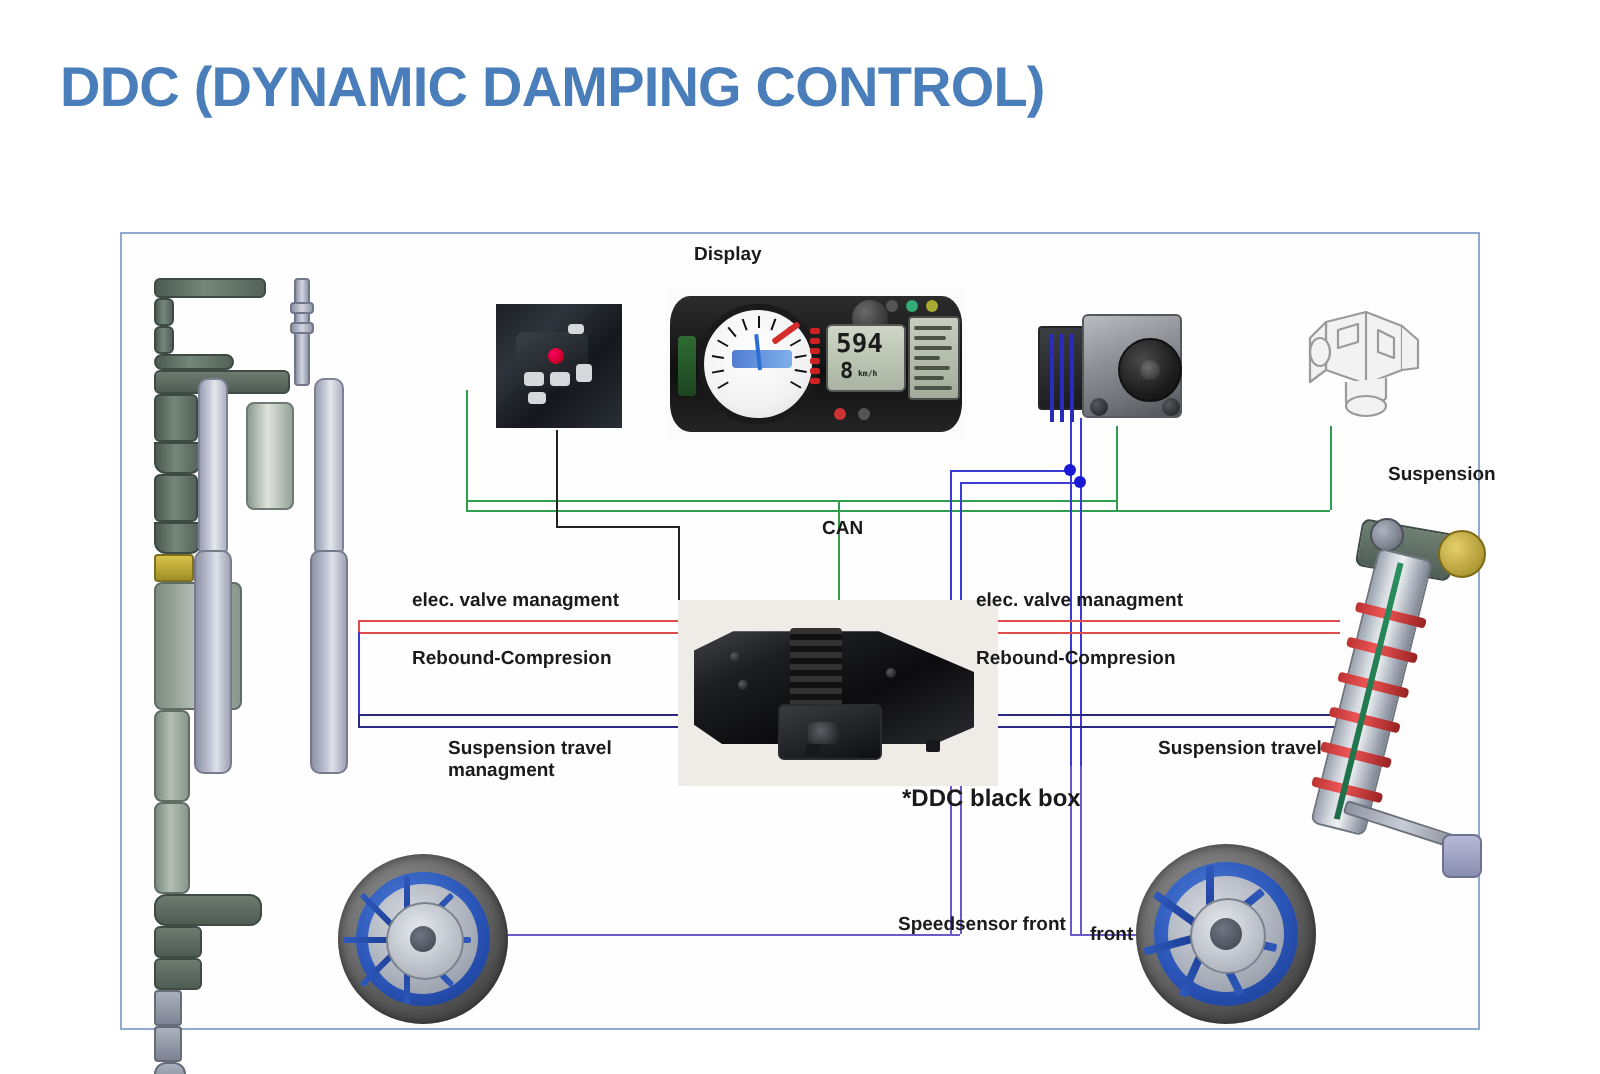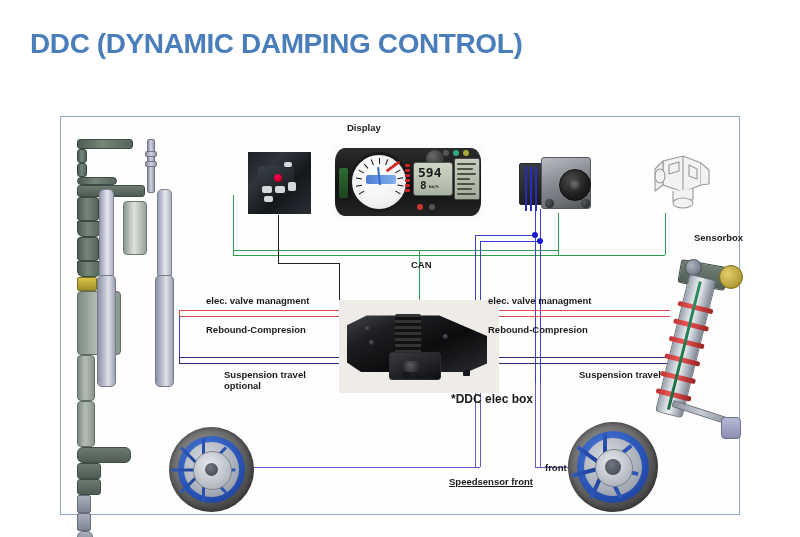--- a/index.html
+++ b/index.html
@@ -223,33 +223,33 @@
   <div class="wire wv purple" style="left:479px;top:266px;height:84px;"></div>
 
   <div class="wire wh purple" style="left:168px;top:350px;width:251px;"></div>
   <div class="wire wv purple" style="left:168px;top:344px;height:6px;"></div>
   <div class="wire wh purple" style="left:474px;top:350px;width:110px;"></div>
 
   <div class="wire wv blue" style="left:118px;top:199px;height:41px;"></div>
 
   <div class="lbl" style="left:286px;top:5px;">Display</div>
   <div class="lbl" style="left:350px;top:142px;">CAN</div>
-  <div class="lbl" style="left:633px;top:115px;">Sensorbox</div>
+  <div class="lbl" style="left:633px;top:115px;">Suspension</div>
 
   <div class="lbl" style="left:145px;top:178px;">elec. valve managment</div>
   <div class="lbl" style="left:145px;top:207px;">Rebound-Compresion</div>
   <div class="lbl" style="left:163px;top:252px;">Suspension travel</div>
-  <div class="lbl" style="left:163px;top:263px;">optional</div>
+  <div class="lbl" style="left:163px;top:263px;">managment</div>
 
   <div class="lbl" style="left:427px;top:178px;">elec. valve managment</div>
   <div class="lbl" style="left:427px;top:207px;">Rebound-Compresion</div>
   <div class="lbl" style="left:518px;top:252px;">Suspension travel</div>
 
-  <div class="lbl big" style="left:390px;top:277px;">*DDC elec box</div>
-  <div class="lbl" style="left:388px;top:359px;text-decoration:underline;">Speedsensor  front</div>
+  <div class="lbl big" style="left:390px;top:277px;">*DDC black box</div>
+  <div class="lbl" style="left:388px;top:340px;">Speedsensor  front</div>
   <div class="lbl" style="left:484px;top:345px;">front</div>
 
   <div id="front-fork">
 
     <div class="fk-tube fk-steer" style="left:70px;top:0px;width:6px;height:52px;"></div>
     <div class="fk-tube fk-steer" style="left:68px;top:12px;width:10px;height:4px;"></div>
     <div class="fk-tube fk-steer" style="left:68px;top:22px;width:10px;height:4px;"></div>
 
     <div class="fk-dark" style="left:32px;top:44px;width:54px;height:8px;"></div>
     <div class="fk-dark" style="left:38px;top:36px;width:8px;height:12px;"></div>

